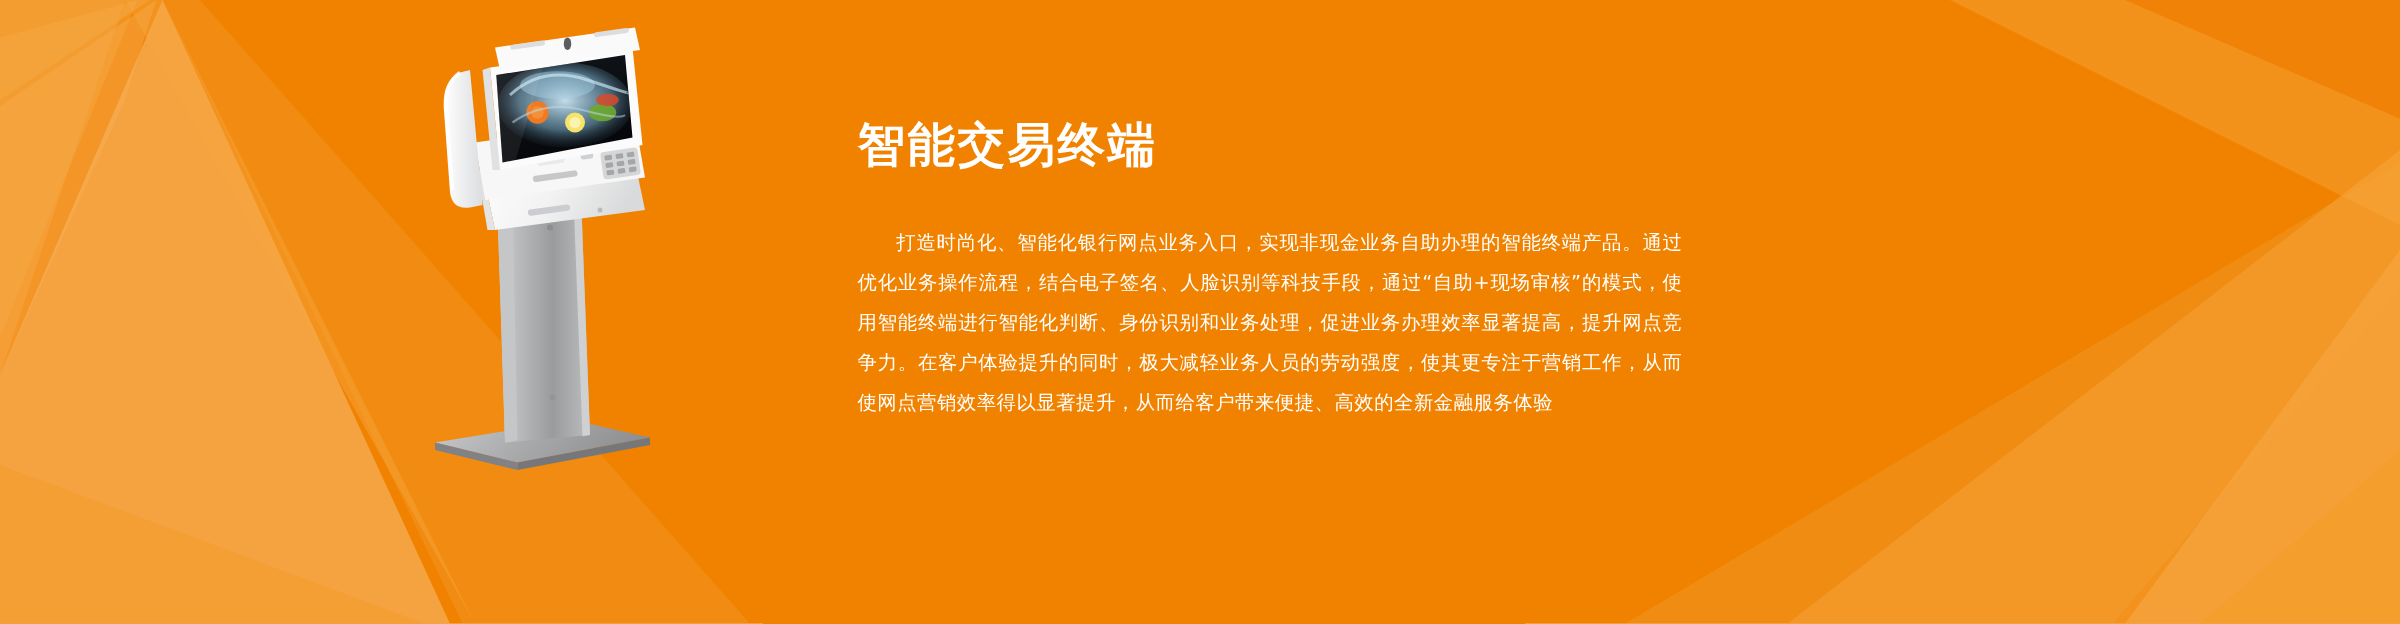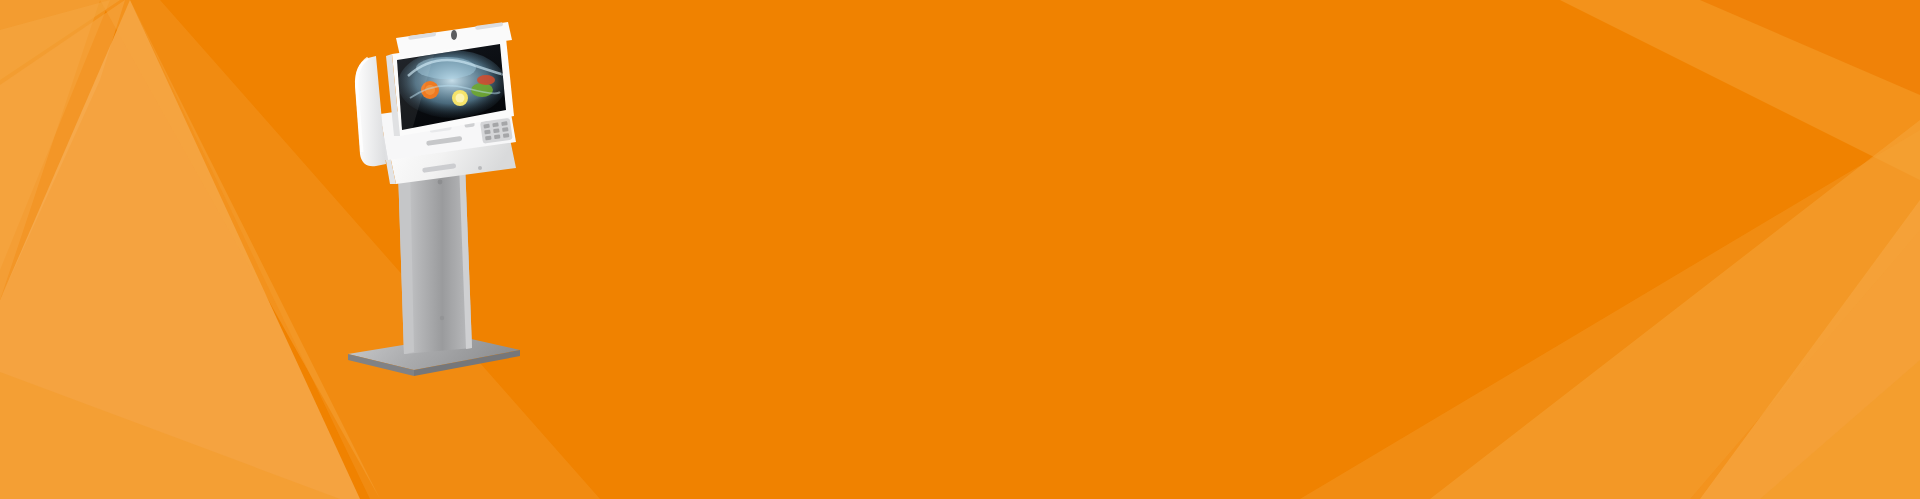--- a/index.html
+++ b/index.html
@@ -186,15 +186,17 @@
 
       <path d="M38 40 Q24 46 25 68 L30 136 Q32 150 46 148 L56 146 L46 38 Z" fill="url(#sideGrad)"></path>
       <path d="M38 40 Q26 48 27 70 L32 134" stroke="#ffffff" stroke-width="3" fill="none" opacity="0.8"></path>
 
       <rect x="92" y="150" width="34" height="5" rx="2.4" fill="#cccdd0" transform="rotate(-8 92 150)"></rect>
       <circle cx="150" cy="150" r="2" fill="#b9babc"></circle>
     </svg>
   </div>
 
   <div class="copy">
+    <h1 class="title">智能交易终端</h1>
+    <p class="body-text">打造时尚化、智能化银行网点业务入口，实现非现金业务自助办理的智能终端产品。通过优化业务操作流程，结合电子签名、人脸识别等科技手段，通过“自助+现场审核”的模式，使用智能终端进行智能化判断、身份识别和业务处理，促进业务办理效率显著提高，提升网点竞争力。在客户体验提升的同时，极大减轻业务人员的劳动强度，使其更专注于营销工作，从而使网点营销效率得以显著提升，从而给客户带来便捷、高效的全新金融服务体验</p>
   </div>
 
 </div>
 
 </body></html>

